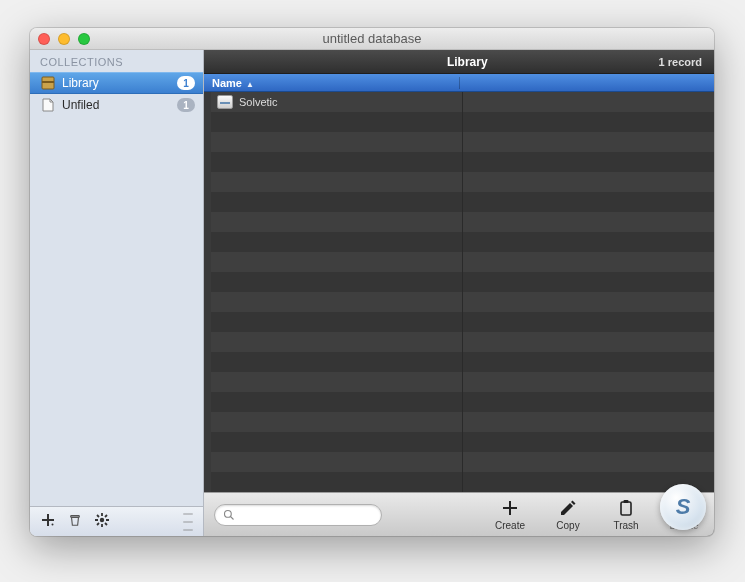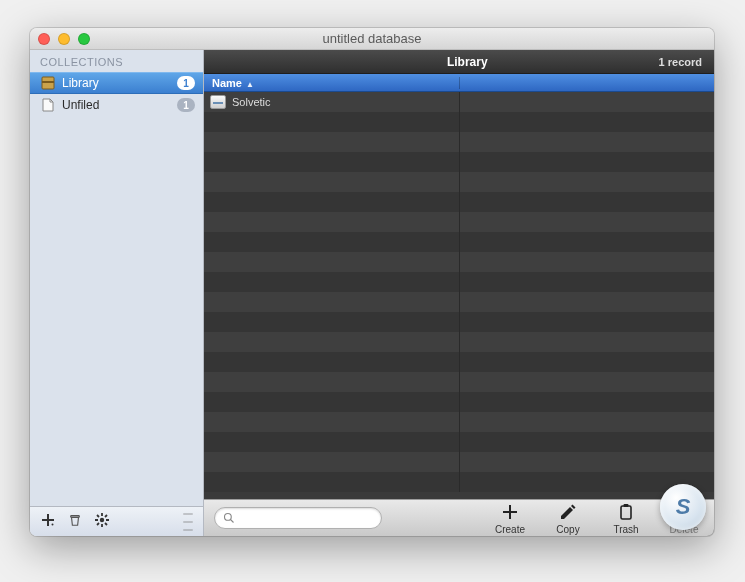--- a/index.html
+++ b/index.html
@@ -56,29 +56,29 @@
 .main-header .title-center{flex:1;text-align:center;}
 .main-header .count{font-weight:700;font-size:11px;color:#ddd;}
 .col-header {
   height:18px; background:linear-gradient(#4f8fe2,#2e67c2); display:flex; align-items:center;
   font-size:11px; font-weight:700; color:#fff; border-bottom:1px solid #1b4a8f;
 }
 .col-header .cell{flex:1;padding:0 8px;display:flex;align-items:flex-end;gap:4px;border-right:1px solid rgba(0,0,0,0.25);}
 .col-header .cell:last-child{border-right:none;}
 .sort-ind{font-size:8px;opacity:0.9;}
 .grid{flex:1;overflow:hidden;}
-.row{height:20px;display:flex;align-items:flex-start;font-size:11px;color:#ddd;}
+.row{height:20px;display:flex;align-items:flex-start;font-size:11px;color:#ddd;margin-left:7px;}
 .row:nth-child(odd){background:#3f3f3f;}
 .row:nth-child(even){background:#353535;}
 .row .cell{flex:1;padding:0 6px;display:flex;align-items:center;gap:6px;border-right:1px solid #2a2a2a;height:100%;}
 .row .cell:last-child{border-right:none;}
 .rec-icon{width:16px;height:14px;background:linear-gradient(#fafafa,#cfcfcf);border:1px solid #999;border-radius:2px;position:relative;flex-shrink:0;}
 .rec-icon::after{content:"";position:absolute;left:2px;right:2px;top:6px;height:2px;background:#6a8fb5;}
 .toolbar{
-  height:37px;background:linear-gradient(#e9e9e9,#c9c9c9);border-top:1px solid #9d9d9d;
+  height:44px;background:linear-gradient(#e9e9e9,#c9c9c9);border-top:1px solid #9d9d9d;
   display:flex;align-items:center;padding:12px 10px;gap:18px;
 }
 .search{
   flex:0 0 168px;height:22px;border-radius:11px;border:1px solid #b0b0b0;
   background:#fff;display:flex;align-items:center;padding:0 8px;gap:5px;color:#888;font-size:11px;
   box-shadow:inset 0 1px 2px rgba(0,0,0,0.15);
 }
 .toolbar .flexgap{flex:1;}
 .tbtn{display:flex;flex-direction:column;align-items:center;gap:2px;color:#333;font-size:10px;cursor:default;min-width:40px;}
 .tbtn svg{width:20px;height:20px;}

